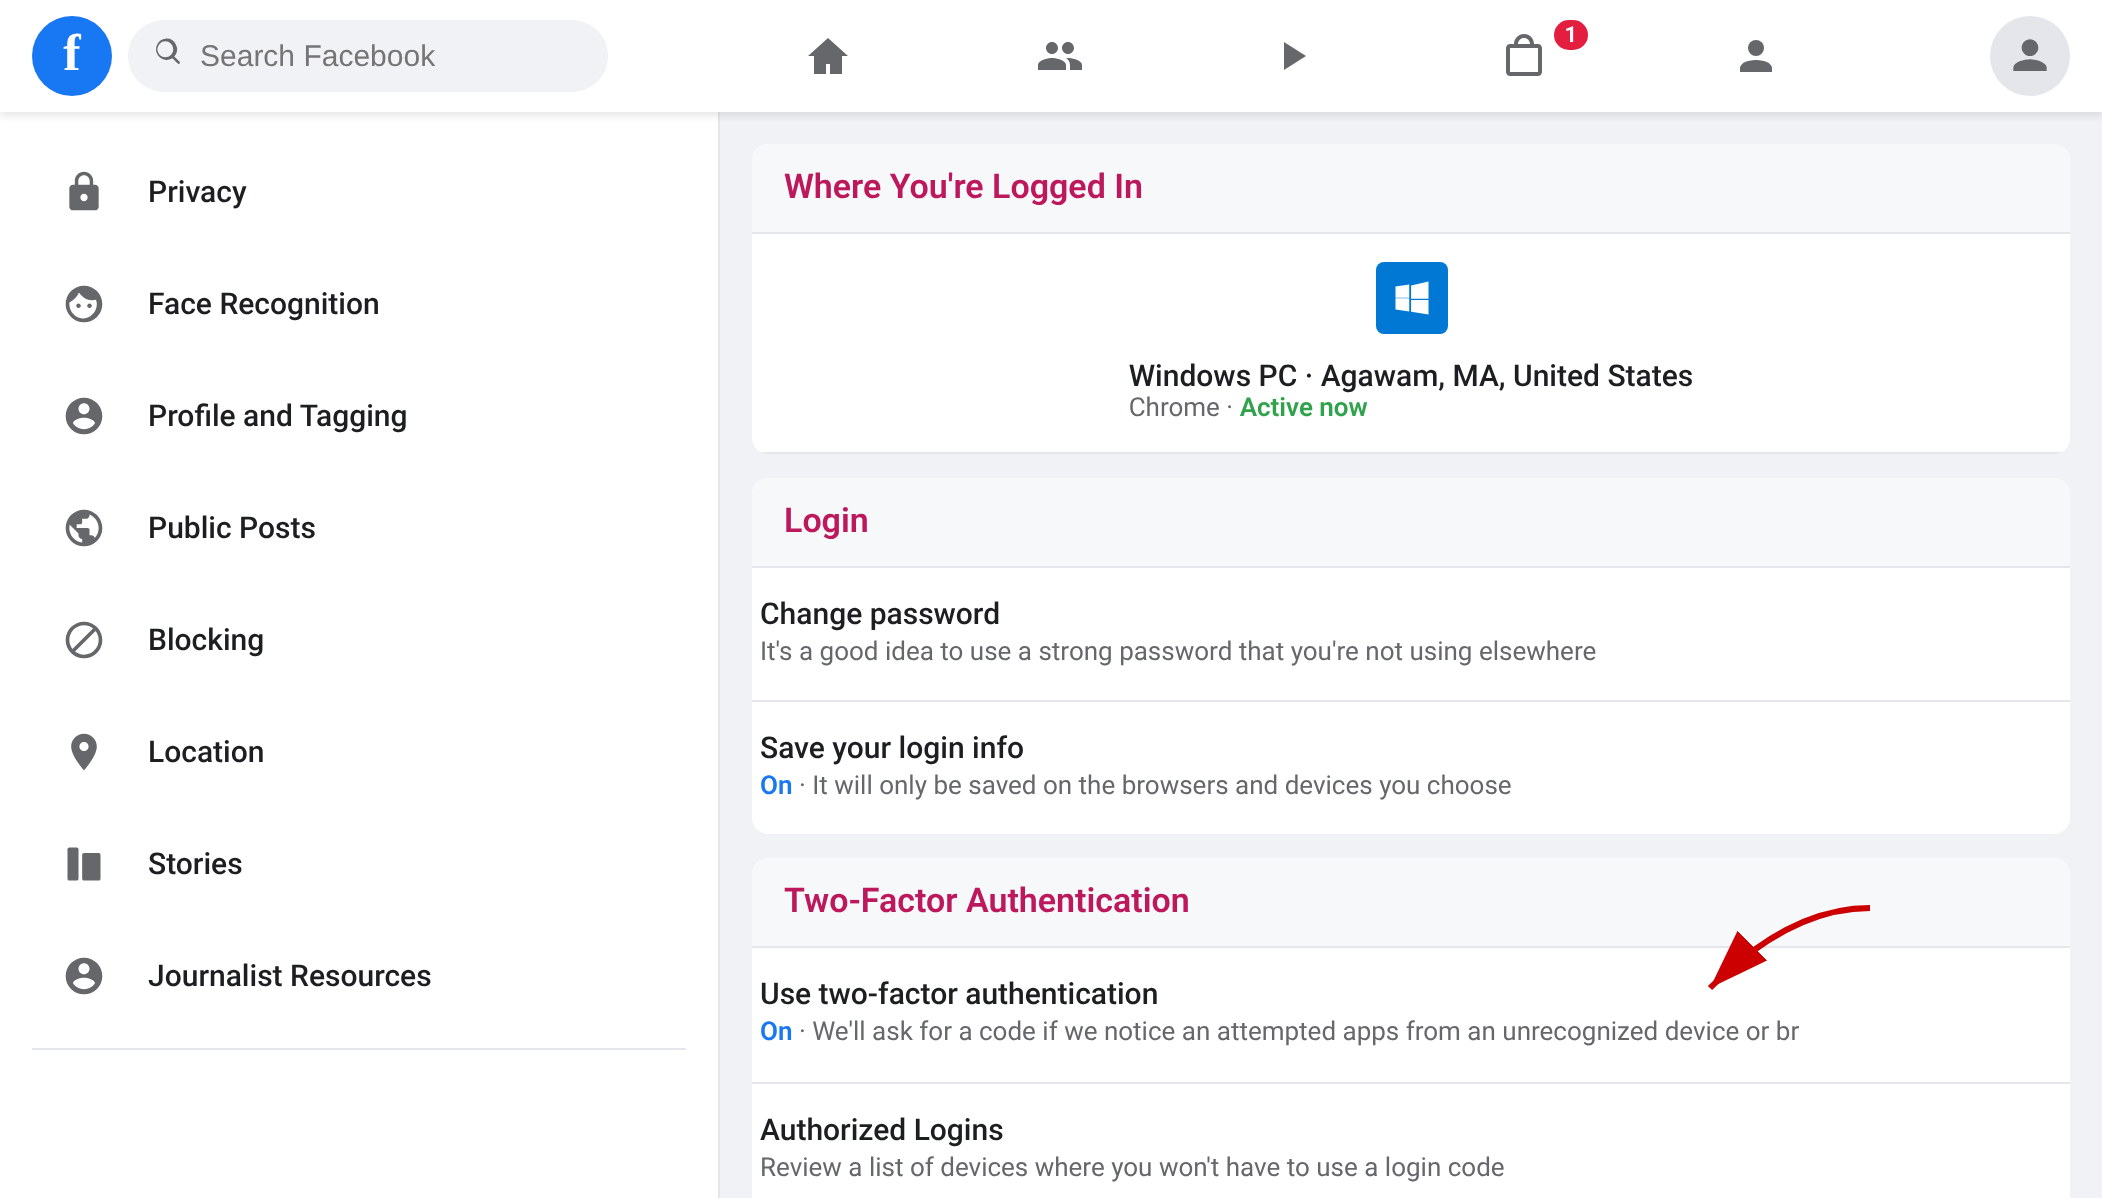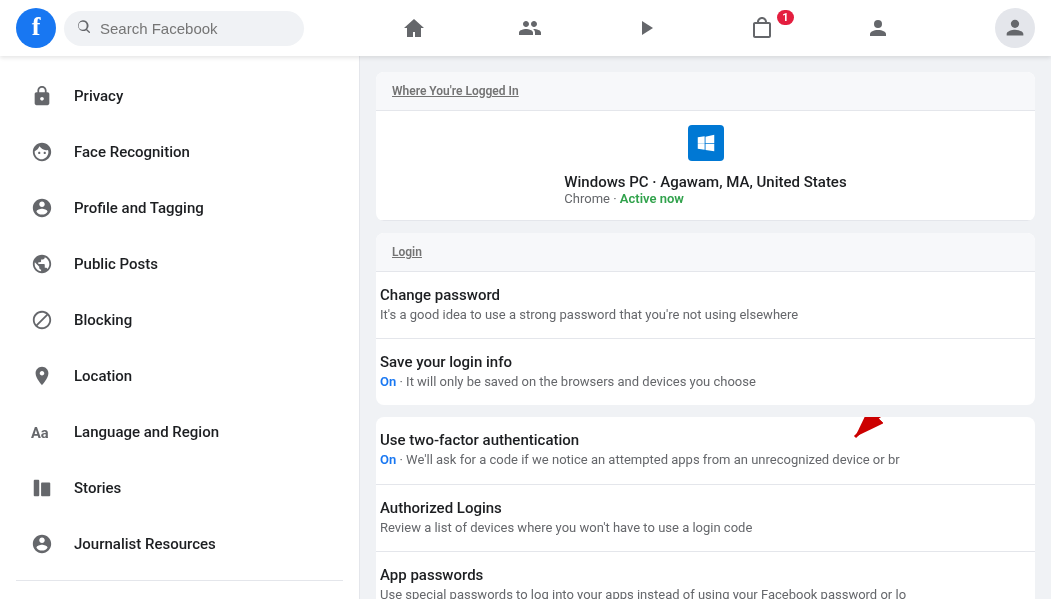--- a/index.html
+++ b/index.html
@@ -137,26 +137,25 @@
       padding: 16px;
     }
     .section-card {
       background: #fff;
       border-radius: 8px;
       margin-bottom: 12px;
       overflow: hidden;
     }
     .section-header {
       padding: 12px 16px;
-      font-size: 12px;
+      font-size: 17px;
       font-weight: 600;
-      color: #737373;
+      color: #be185d;
       background: #f7f8fa;
       border-bottom: 1px solid #e4e6eb;
-      text-decoration: underline;
     }
     .section-row {
       padding: 14px 4px;
       border-bottom: 1px solid #e4e6eb;
       cursor: pointer;
     }
     .section-row:last-child { border-bottom: none; }
     .row-title {
       font-size: 15px;
       font-weight: 500;
@@ -314,28 +313,20 @@
 
     <div class="sidebar-item">
       <div class="sidebar-icon">
         <svg viewBox="0 0 24 24" width="22" height="22" fill="#65676b">
             <path d="M12 2C8.13 2 5 5.13 5 9c0 5.25 7 13 7 13s7-7.75 7-13c0-3.87-3.13-7-7-7zm0 9.5c-1.38 0-2.5-1.12-2.5-2.5s1.12-2.5 2.5-2.5 2.5 1.12 2.5 2.5-1.12 2.5-2.5 2.5z"></path>
           </svg>
       </div>
       <span class="sidebar-label">Location</span>
     </div>
 
-    <div class="sidebar-item">
-      <div class="sidebar-icon">
-        <svg viewBox="0 0 24 24" width="22" height="22" fill="#65676b">
-            <text y="18" font-size="16" font-weight="bold">Aa</text>
-          </svg>
-      </div>
-      <span class="sidebar-label">Language and Region</span>
-    </div>
 
     <div class="sidebar-item">
       <div class="sidebar-icon">
         <svg viewBox="0 0 24 24" width="22" height="22" fill="#65676b">
             <rect x="3" y="3" width="6" height="18" rx="1"></rect>
             <rect x="11" y="6" width="10" height="15" rx="1"></rect>
           </svg>
       </div>
       <span class="sidebar-label">Stories</span>
     </div>
@@ -387,20 +378,21 @@
       <div class="section-row">
         <div class="row-title">Save your login info</div>
         <div class="row-desc">
           <span class="status-on">On</span>
           <span>· It will only be saved on the browsers and devices you choose</span>
         </div>
       </div>
     </div>
 
     <div class="section-card" style="position:relative;">
+      <div class="section-header">Two-Factor Authentication</div>
 
       <div class="section-row" style="position:relative;">
         <div class="row-title">Use two-factor authentication</div>
         <div class="row-desc">
           <span class="status-on">On</span>
           <span>· We'll ask for a code if we notice an attempted apps from an unrecognized device or br</span>
         </div>
 
         <svg style="position:absolute; right:80px; top:-30px; width:180px; height:80px;" viewBox="0 0 180 80">
           <defs>

